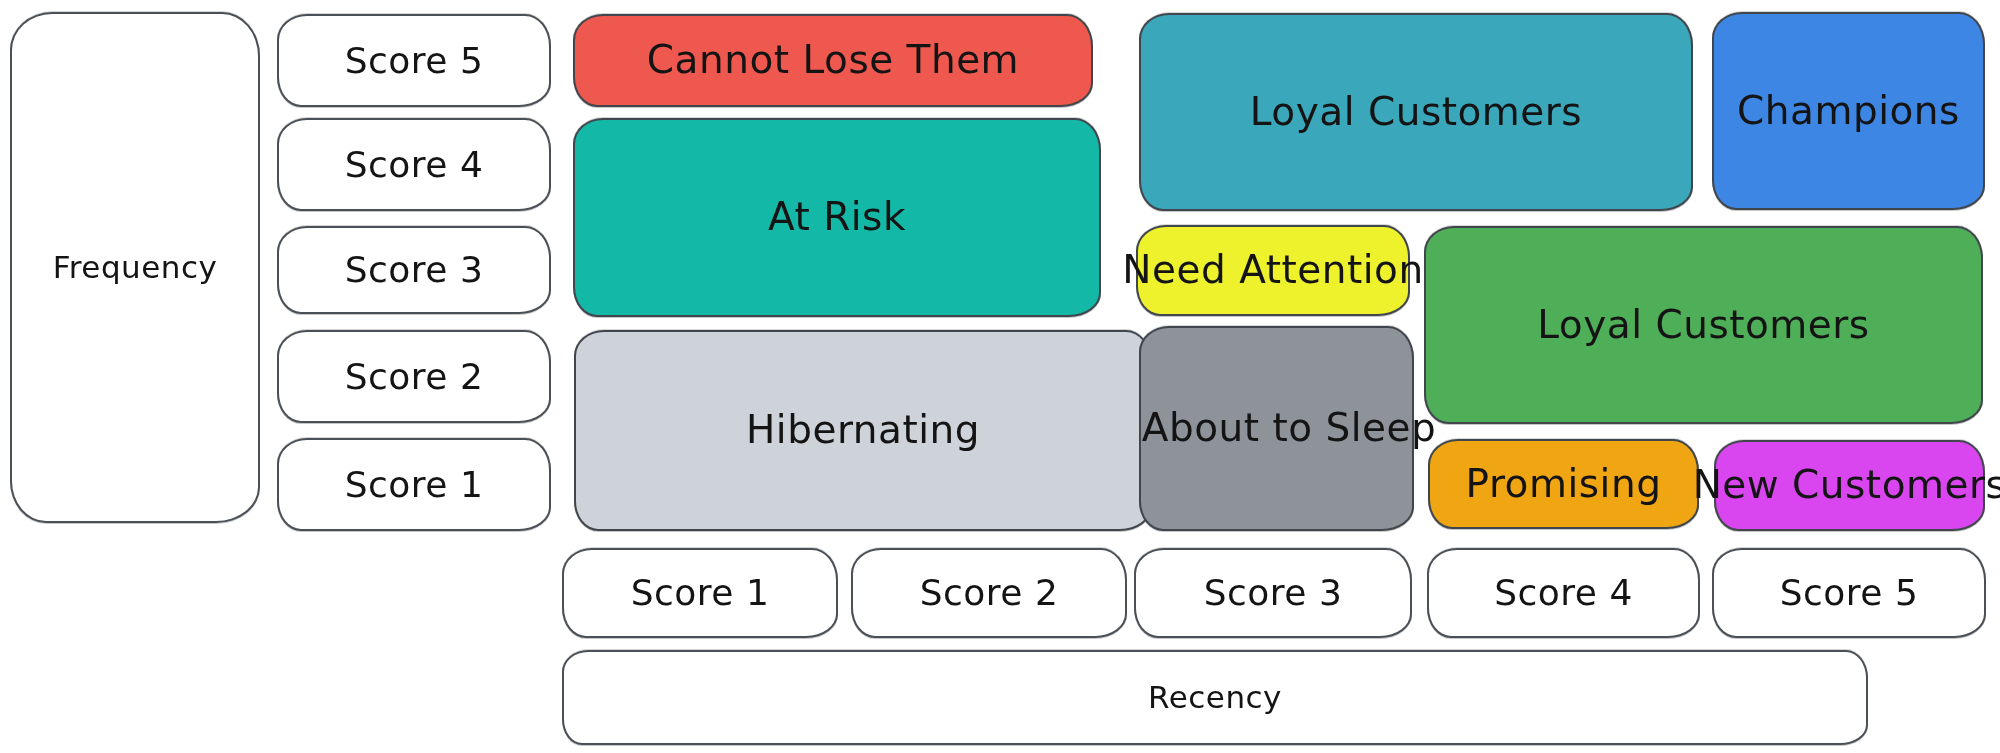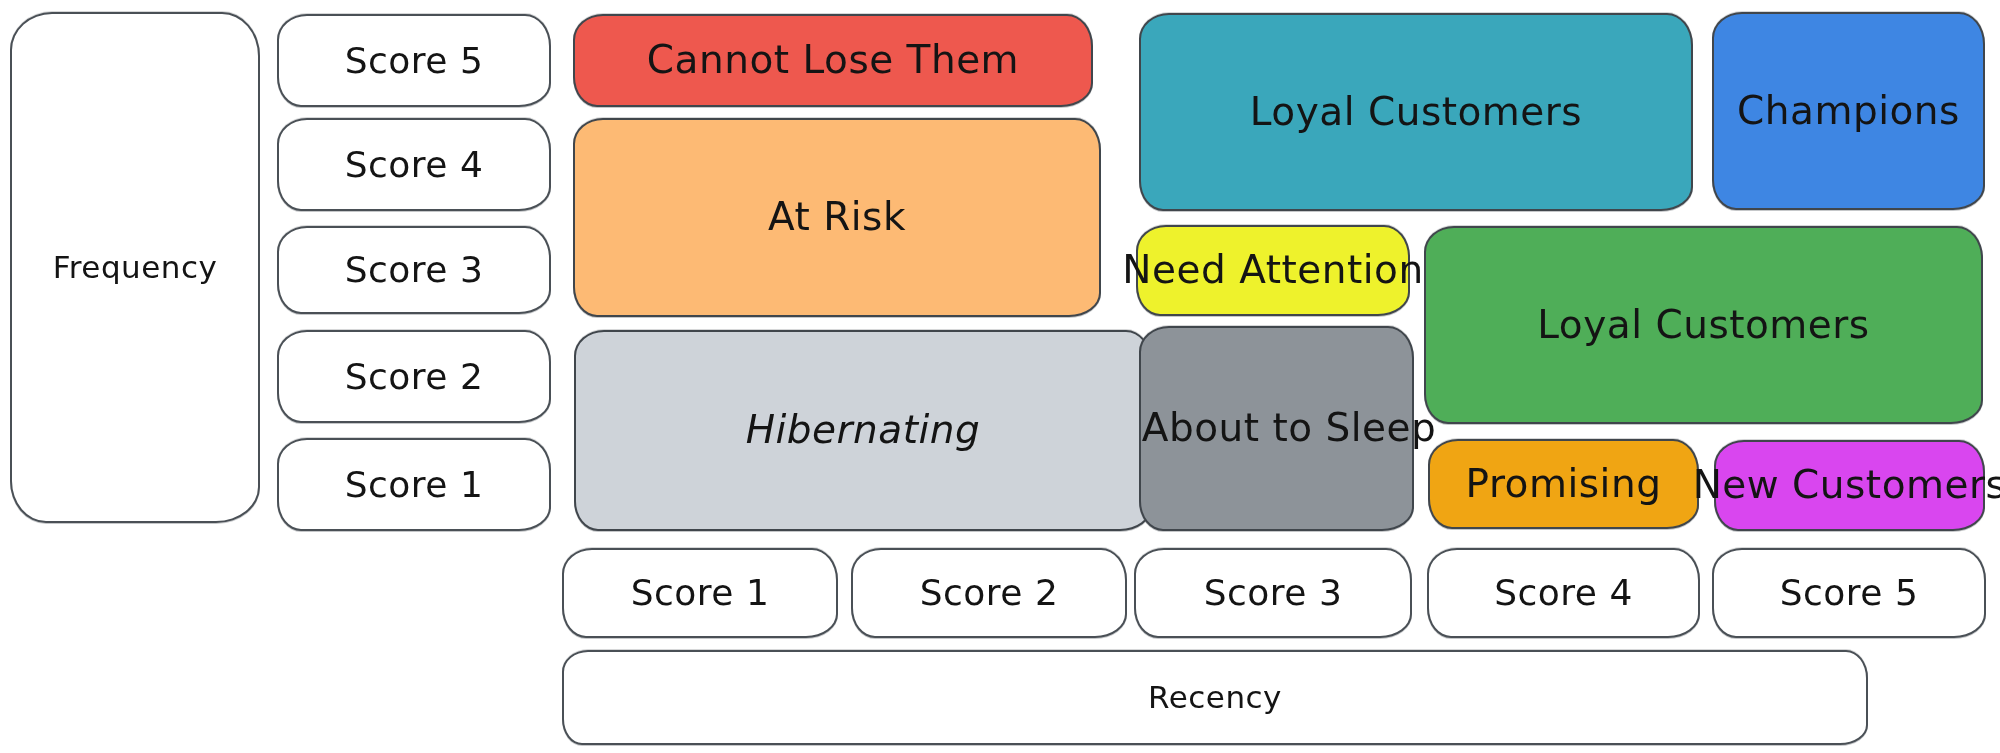--- a/index.html
+++ b/index.html
@@ -49,21 +49,21 @@
   #frequency-box   { left:10px;   top:12px;  width:250px;  height:511px; border-radius:42px 38px 44px 36px / 38px 44px 36px 42px; }
 
   #f-score-5 { left:277px; top:14px;  width:274px; height:93px; }
   #f-score-4 { left:277px; top:118px; width:274px; height:93px; }
   #f-score-3 { left:277px; top:226px; width:274px; height:88px; }
   #f-score-2 { left:277px; top:330px; width:274px; height:93px; }
   #f-score-1 { left:277px; top:438px; width:274px; height:93px; }
 
   #seg-cannot-lose     { left:573px;  top:14px;  width:520px; height:93px;  }
   #seg-at-risk         { left:573px;  top:118px; width:528px; height:199px; }
-  #seg-hibernating     { left:574px;  top:330px; width:578px; height:201px;font-style:italic; }
+  #seg-hibernating     { left:574px;  top:330px; width:578px; height:201px; }
   #seg-loyal-teal      { left:1139px; top:13px;  width:554px; height:198px; }
   #seg-champions       { left:1712px; top:12px;  width:273px; height:198px; }
   #seg-need-attention  { left:1136px; top:225px; width:274px; height:91px;  }
   #seg-loyal-green     { left:1424px; top:226px; width:559px; height:198px; }
   #seg-about-to-sleep  { left:1139px; top:326px; width:275px; height:205px;padding-left:25px; }
   #seg-promising       { left:1428px; top:439px; width:271px; height:90px;  }
   #seg-new-customers   { left:1714px; top:440px; width:271px; height:91px;  }
 
   #r-score-1 { left:562px;  top:548px; width:276px; height:90px; }
   #r-score-2 { left:851px;  top:548px; width:276px; height:90px; }
@@ -94,21 +94,21 @@
   <div class="box white score" id="f-score-2">
     <span>Score 2</span>
   </div>
   <div class="box white score" id="f-score-1">
     <span>Score 1</span>
   </div>
 
   <div class="box seg" id="seg-cannot-lose" style="background: rgb(238, 88, 78);">
     <span>Cannot Lose Them</span>
   </div>
-  <div class="box seg" id="seg-at-risk" style="background: #fdba74;">
+  <div class="box seg" id="seg-at-risk" style="background: #14b8a6;">
     <span>At Risk</span>
   </div>
   <div class="box seg" id="seg-hibernating" style="background: rgb(206, 211, 217);">
     <span>Hibernating</span>
   </div>
   <div class="box seg" id="seg-loyal-teal" style="background: rgb(58, 167, 187);">
     <span>Loyal Customers</span>
   </div>
   <div class="box seg" id="seg-champions" style="background: rgb(62, 134, 227);">
     <span>Champions</span>

